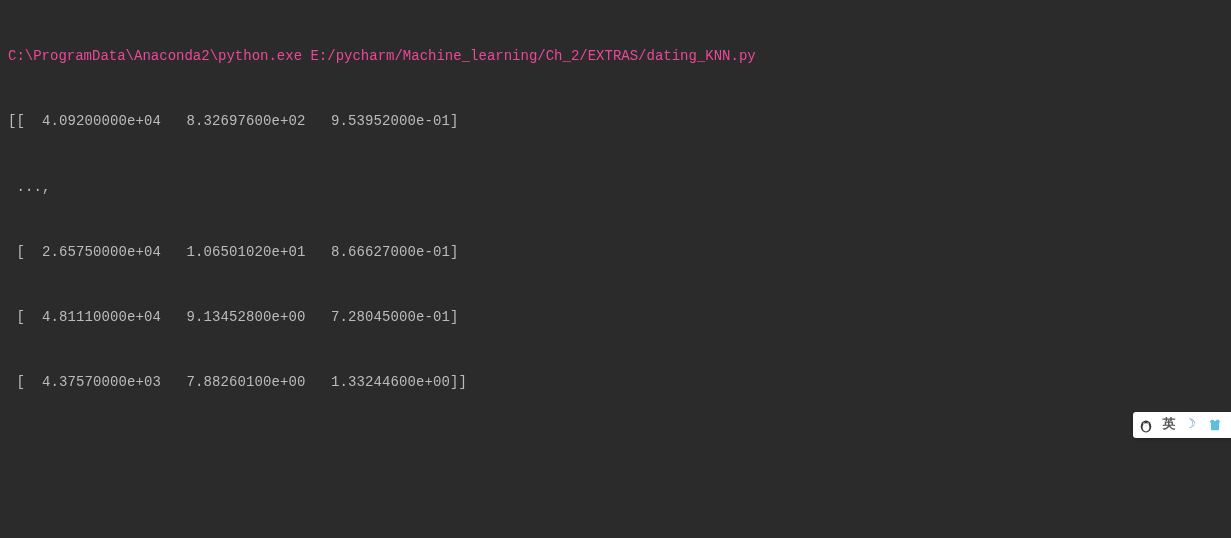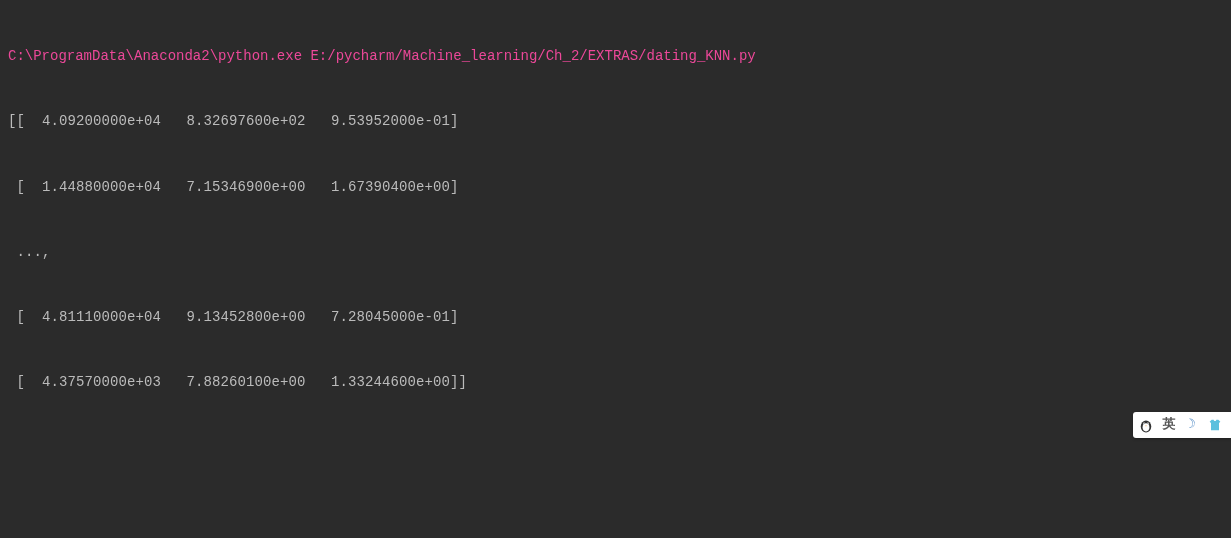--- a/index.html
+++ b/index.html
@@ -70,22 +70,22 @@
       width: 18px;
       height: 18px;
     }
   </style>
 </head>
 <body>
 
 <div class="console-output">
   <div class="command-line">C:\ProgramData\Anaconda2\python.exe E:/pycharm/Machine_learning/Ch_2/EXTRAS/dating_KNN.py</div>
   <div class="array-line">[[  4.09200000e+04   8.32697600e+02   9.53952000e-01]</div>
-  <div class="array-line"> [  1.44880000e+04   7.15346900e+00   1.67390400e+00]</div>
   <div class="array-line"> ...,</div>
+  <div class="array-line"> [  2.65750000e+04   1.06501020e+01   8.66627000e-01]</div>
   <div class="array-line"> [  4.81110000e+04   9.13452800e+00   7.28045000e-01]</div>
   <div class="array-line"> [  4.37570000e+03   7.88260100e+00   1.33244600e+00]]</div>
   
   
   
   
   
   
   
   

